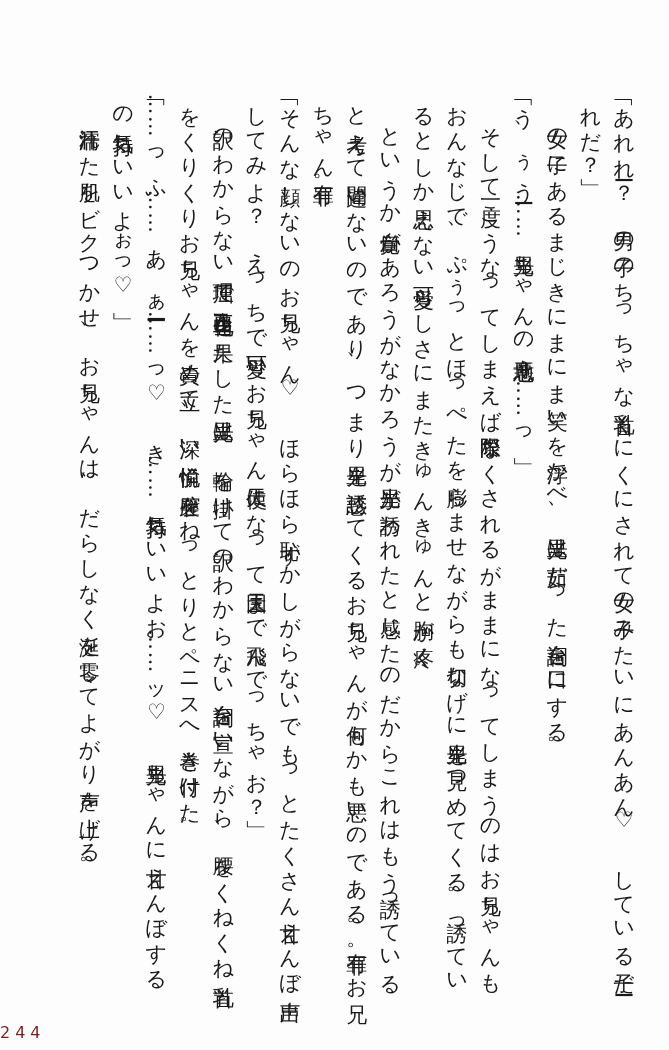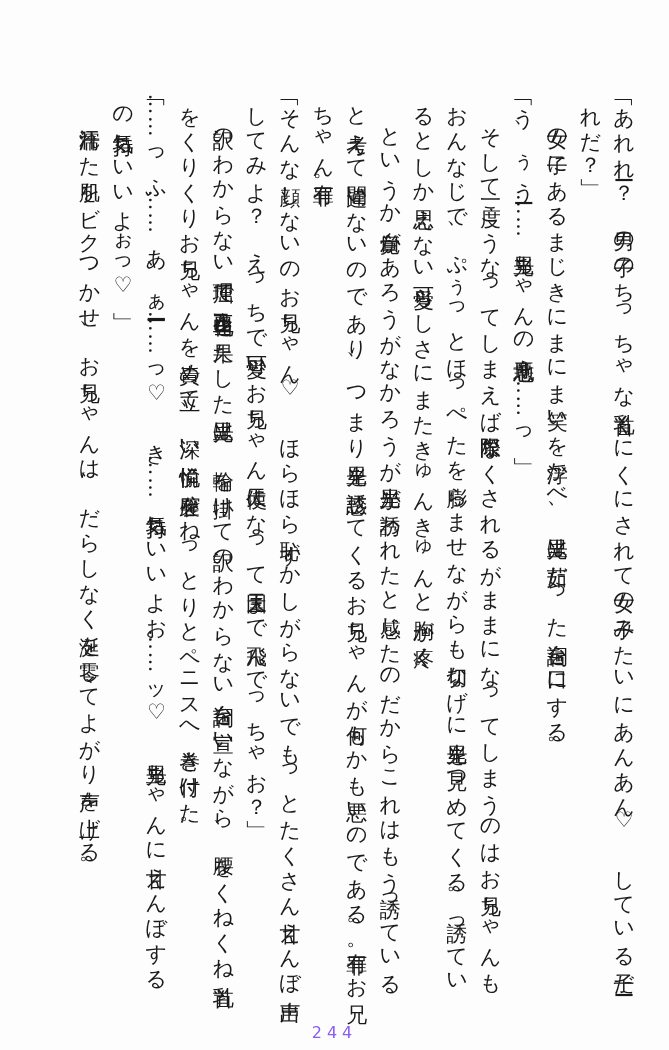--- a/index.html
+++ b/index.html
@@ -36,25 +36,24 @@
     padding:0;
   }
   .text-area p.indent{
     text-indent:1em;
   }
   .page-number{
     position:absolute;
     bottom:8px;
     left:0;
     width:100%;
-    text-align:center;
     font-family:"DejaVu Sans","Liberation Sans",sans-serif;
     font-size:16px;
     letter-spacing:5px;
-    color:#8b5cf6;
+    color:#7f1d1d;
   }
 </style>
 </head>
 <body>
 
 <div class="page">
   <main class="text-area">
     <p>「あれれー？　男の子のちっちゃな乳首くにくにされて女の子みたいにあんあん♡　している子だーれだ？」</p>
     <p class="indent">女の子にあるまじきにまにま笑いを浮かべ、光里は茹だった台詞を口にする。</p>
     <p>「う、ぅうー……光里ちゃんの意地悪ぅ……っ」</p>

